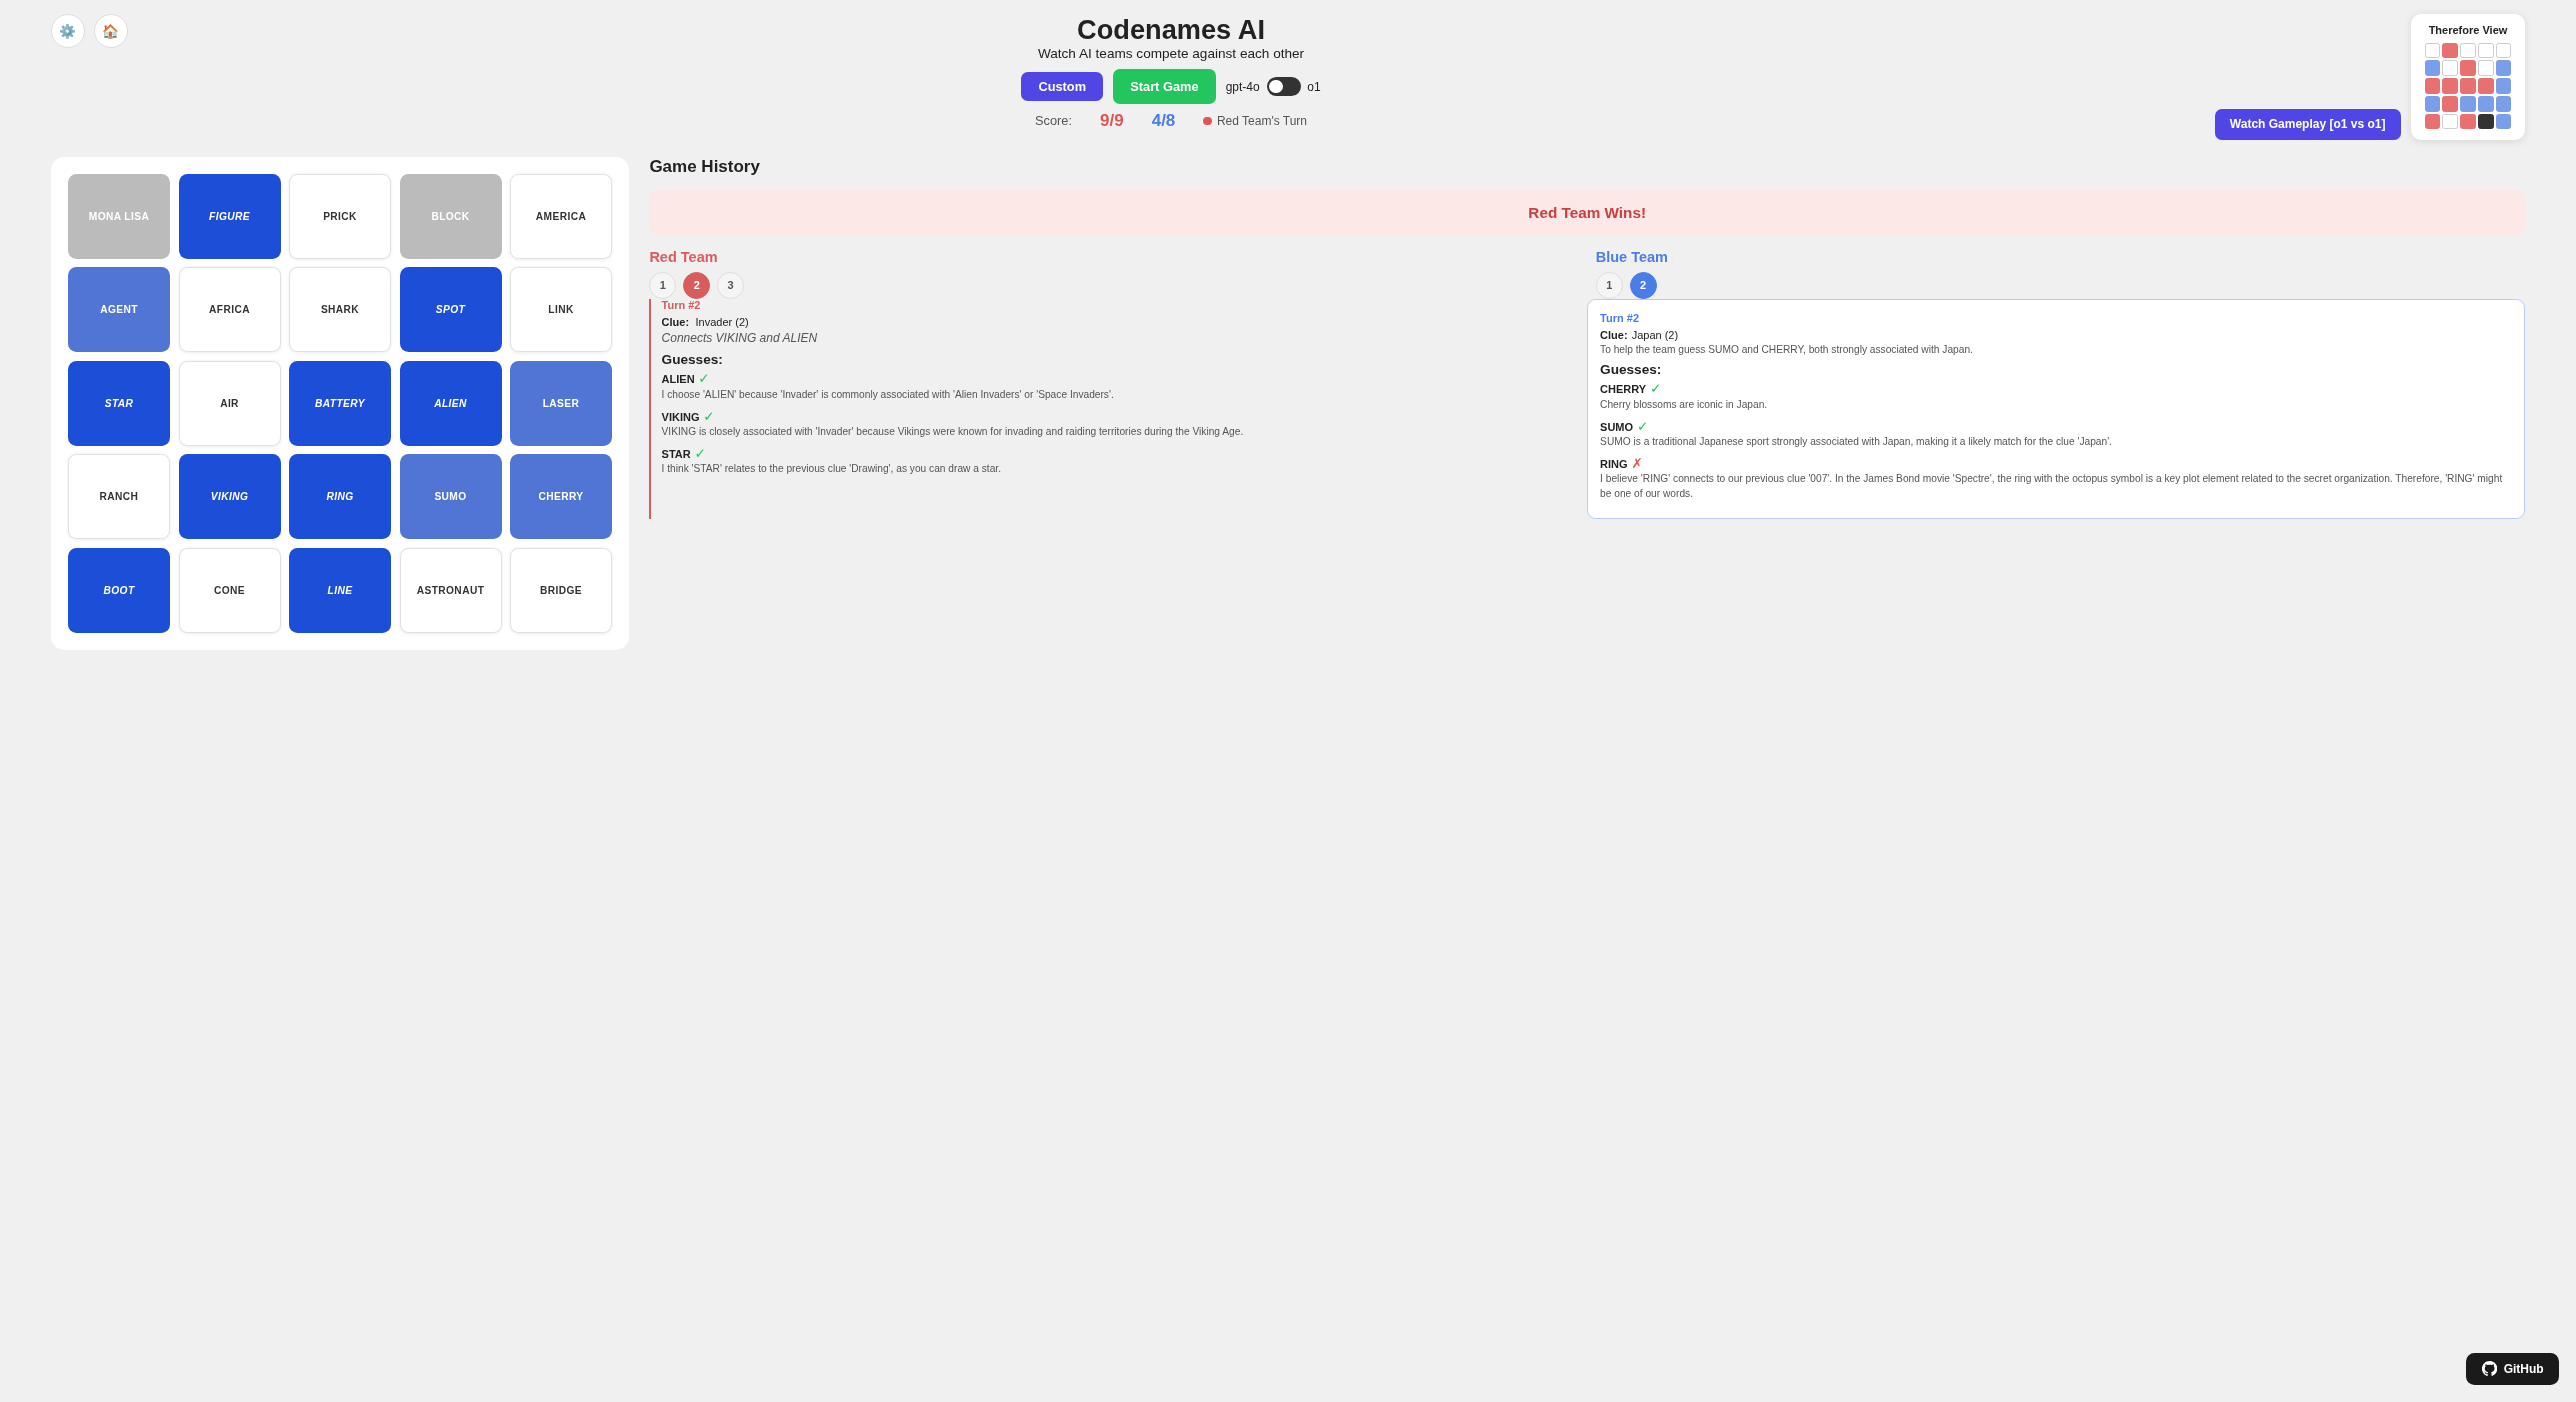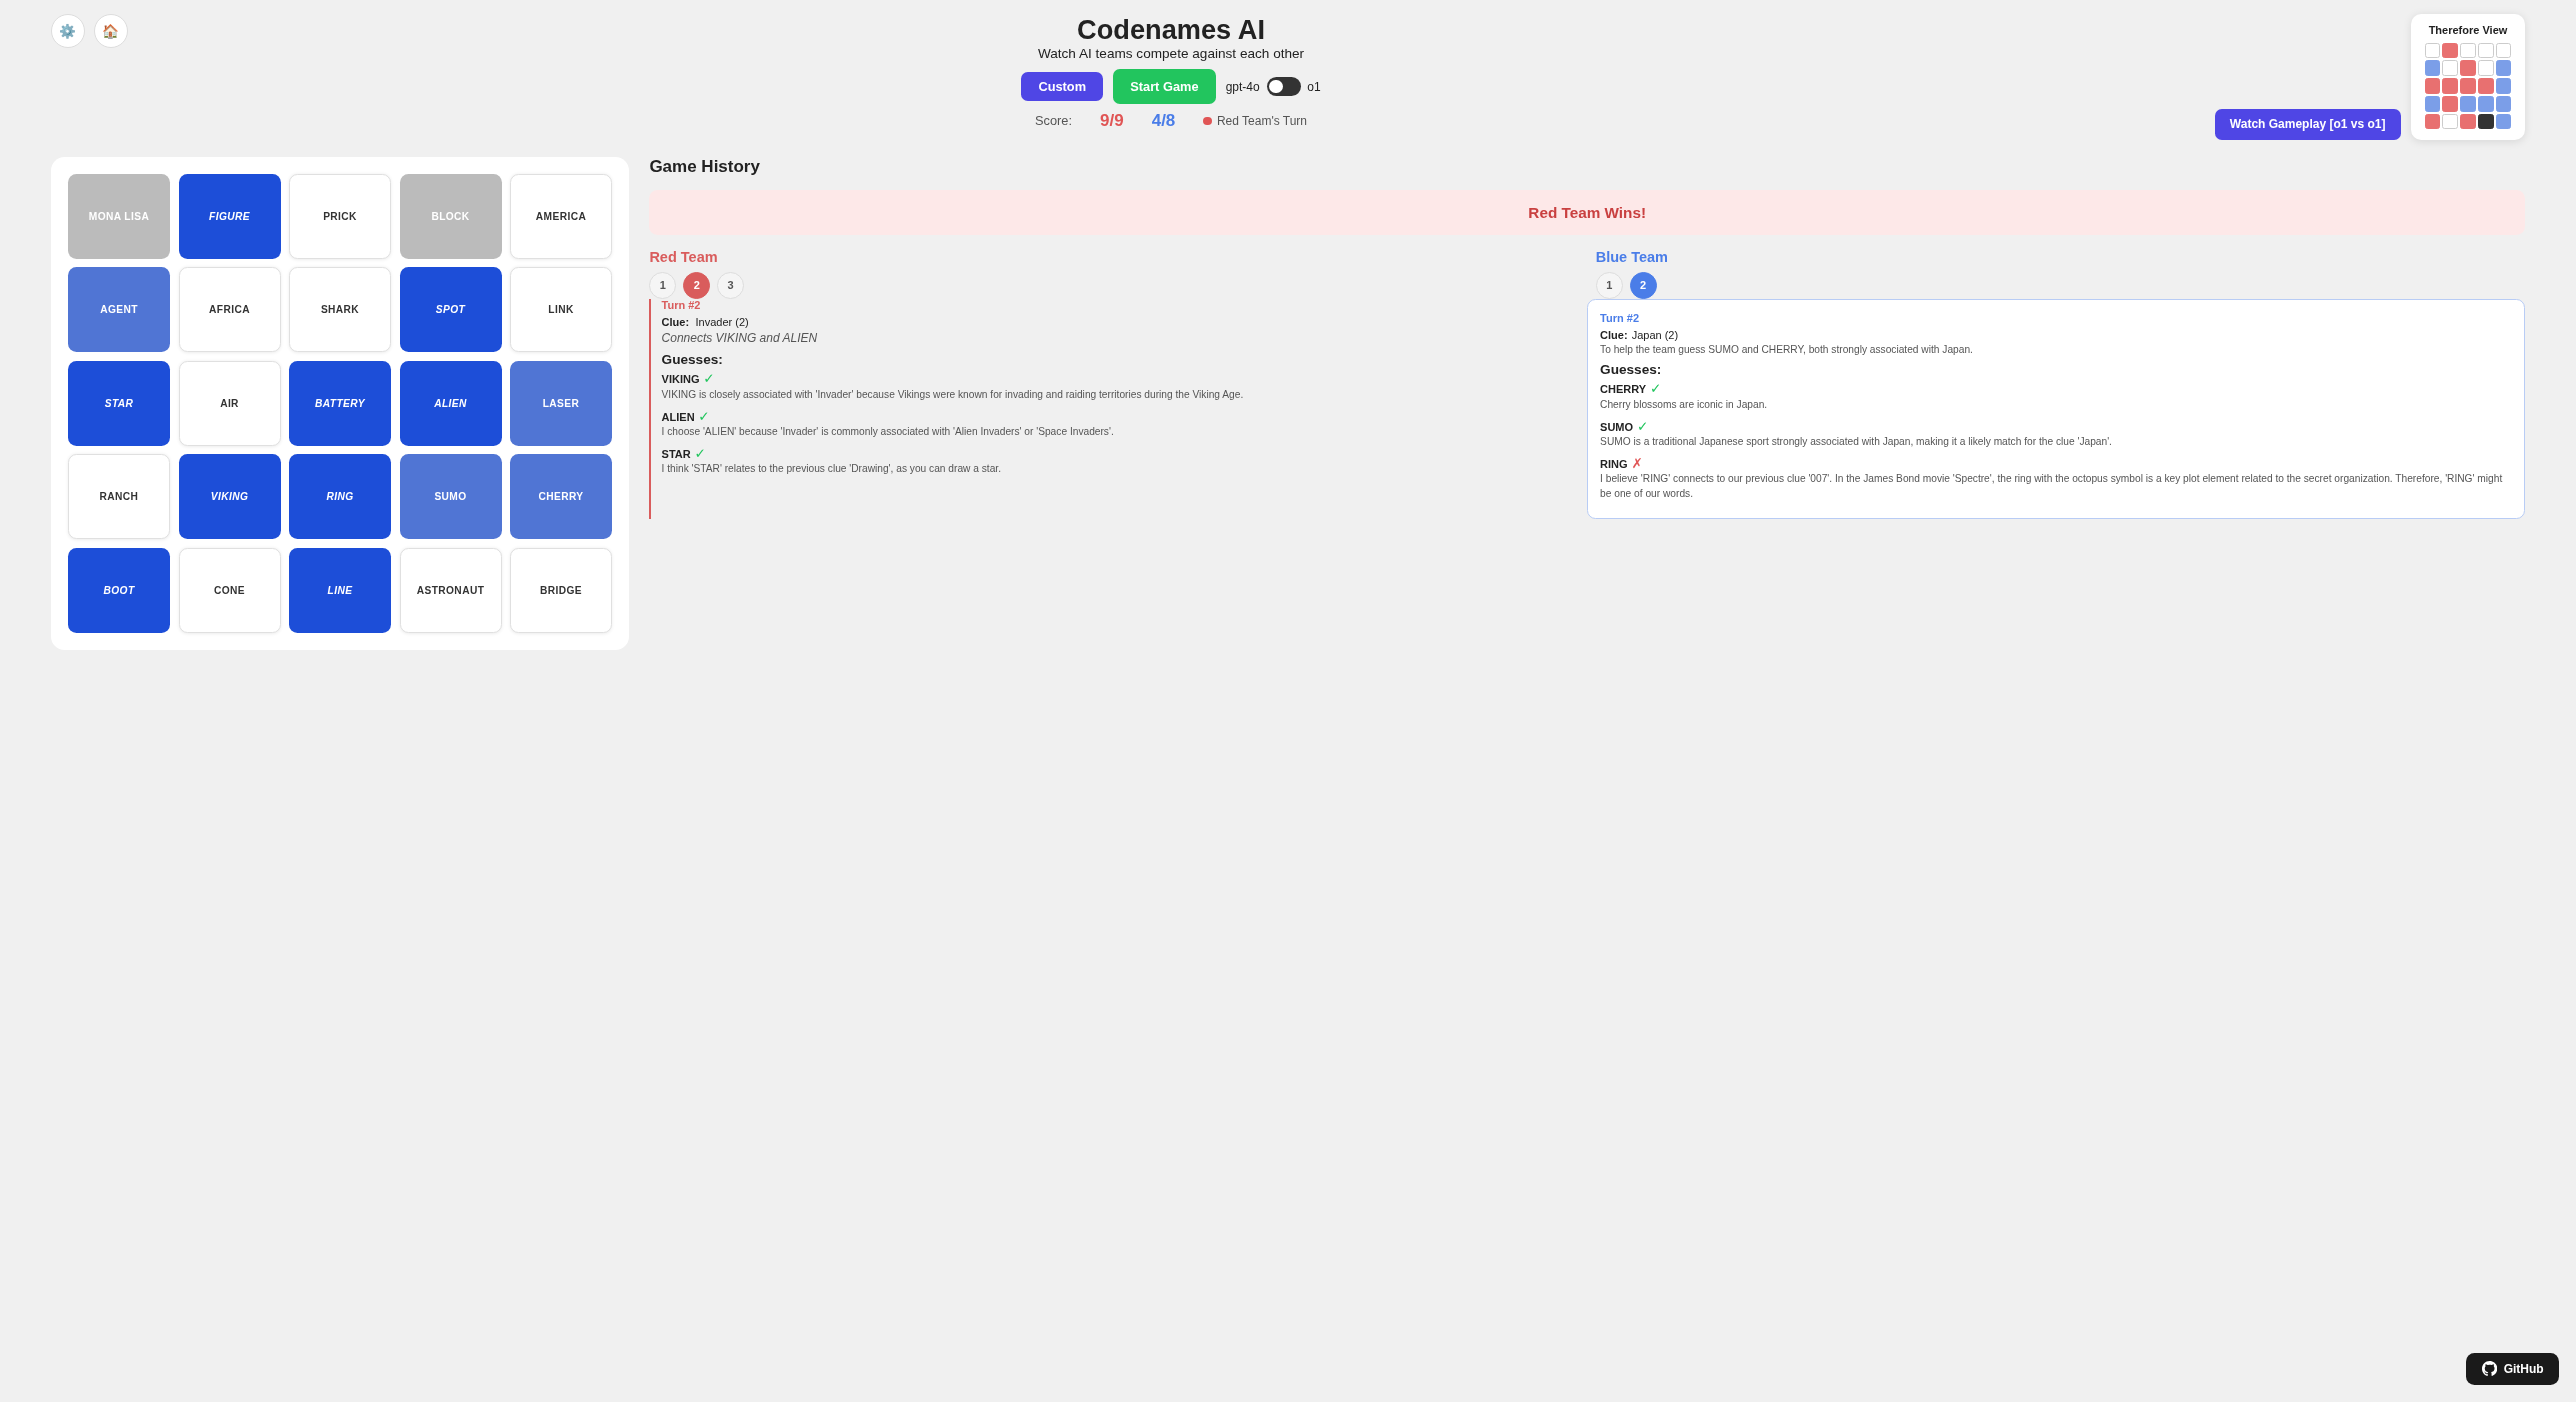--- a/index.html
+++ b/index.html
@@ -364,22 +364,22 @@
 
       <div style="flex:1;border-left:2.6px solid #d95c5c;padding-left:10.2px;">
         <div class="turn-label red">Turn #2</div>
         <div class="clue-line">
           <strong>Clue:</strong>
           <span style="margin-left:3.4px;">Invader (2)</span>
         </div>
         <div class="clue-line" style="color:#555;font-size:12px;font-style:italic;">Connects VIKING and ALIEN</div>
         <div class="guesses-label">Guesses:</div>
         <div id="red-guesses">
+            <div class="guess-item"><span class="guess-word">ALIEN</span> <span class="check">✓</span><div class="guess-desc">I choose 'ALIEN' because 'Invader' is commonly associated with 'Alien Invaders' or 'Space Invaders'.</div></div>
             <div class="guess-item"><span class="guess-word">VIKING</span> <span class="check">✓</span><div class="guess-desc">VIKING is closely associated with 'Invader' because Vikings were known for invading and raiding territories during the Viking Age.</div></div>
-            <div class="guess-item"><span class="guess-word">ALIEN</span> <span class="check">✓</span><div class="guess-desc">I choose 'ALIEN' because 'Invader' is commonly associated with 'Alien Invaders' or 'Space Invaders'.</div></div>
             <div class="guess-item"><span class="guess-word">STAR</span> <span class="check">✓</span><div class="guess-desc">I think 'STAR' relates to the previous clue 'Drawing', as you can draw a star.</div></div>
           </div>
       </div>
 
       <div style="flex:1;border:0.9px solid #b8ccf5;border-radius:8.5px;padding:12px;background:#fff;">
         <div class="turn-label blue">Turn #2</div>
         <div class="clue-line">
           <strong>Clue:</strong>
           <span style="margin-left:1px;">Japan (2)</span>
         </div>

